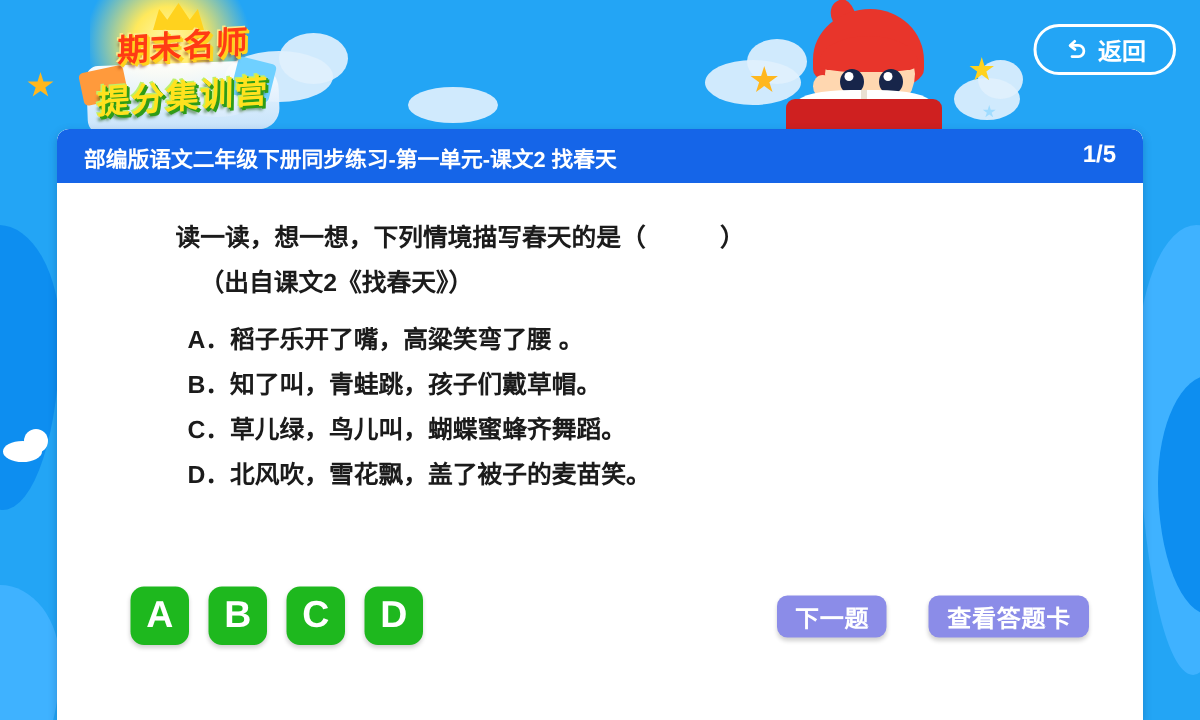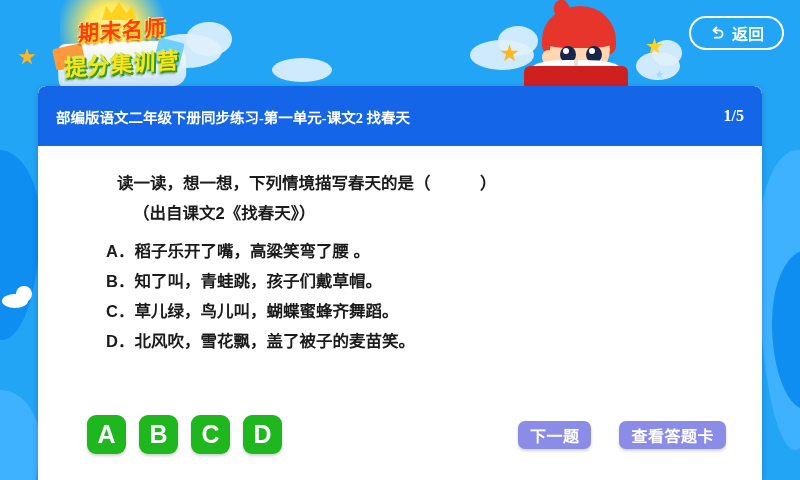--- a/index.html
+++ b/index.html
@@ -79,32 +79,32 @@
       height:34px;padding:0 18px;border:2px solid #ffffff;border-radius:19px;
       color:#ffffff;font-size:16px;font-weight:bold;background:transparent;
       box-sizing:border-box;justify-content:flex-end;}
   .back-arrow{display:block;width:17px;height:17px;}
 
   
   .card{position:absolute;left:38px;top:86px;width:724px;height:394px;
       background:#ffffff;border-radius:8px 8px 0 0;overflow:hidden;
       box-shadow:0 2px 6px rgba(0,40,90,.25);}
   .card-titlebar{height:36px;background:#1565e8;display:flex;align-items:center;
-      justify-content:space-between;padding:12px 18px;border-radius:8px 8px 0 0;font-family:Liberation Serif, serif;}
+      justify-content:space-between;padding:0 18px;border-radius:8px 8px 0 0;}
   .card-title{color:#ffffff;font-size:14.5px;font-weight:bold;white-space:nowrap;}
   .card-counter{color:#ffffff;font-size:16px;font-weight:bold;text-align:center;}
 
   .card-body{position:relative;height:358px;}
 
   .question{position:absolute;left:79px;top:22px;right:36px;}
   .q-line{color:#1b1b1b;font-size:16.5px;font-weight:bold;line-height:30px;white-space:pre;}
   .q-line.indent{padding-left:16px;}
 
   .options{position:absolute;left:68px;top:90px;}
-  .opt-line{color:#1b1b1b;font-size:16.5px;font-weight:bold;line-height:30px;white-space:pre;}
+  .opt-line{color:#1b1b1b;font-size:16.5px;font-weight:bold;line-height:30px;white-space:pre;margin-left:19px;}
 
   
   .choices{position:absolute;left:49px;bottom:50px;display:flex;gap:13px;}
   .choice{width:39px;height:39px;border-radius:9px;background:#1eb81e;
       color:#ffffff;font-size:25px;font-weight:bold;
       display:flex;align-items:center;justify-content:center;
       box-shadow:0 2px 3px rgba(0,0,0,.18);box-sizing:border-box;}
 
   
   .nav-btns{position:absolute;right:36px;bottom:55px;display:flex;gap:28px;align-items:center;}

